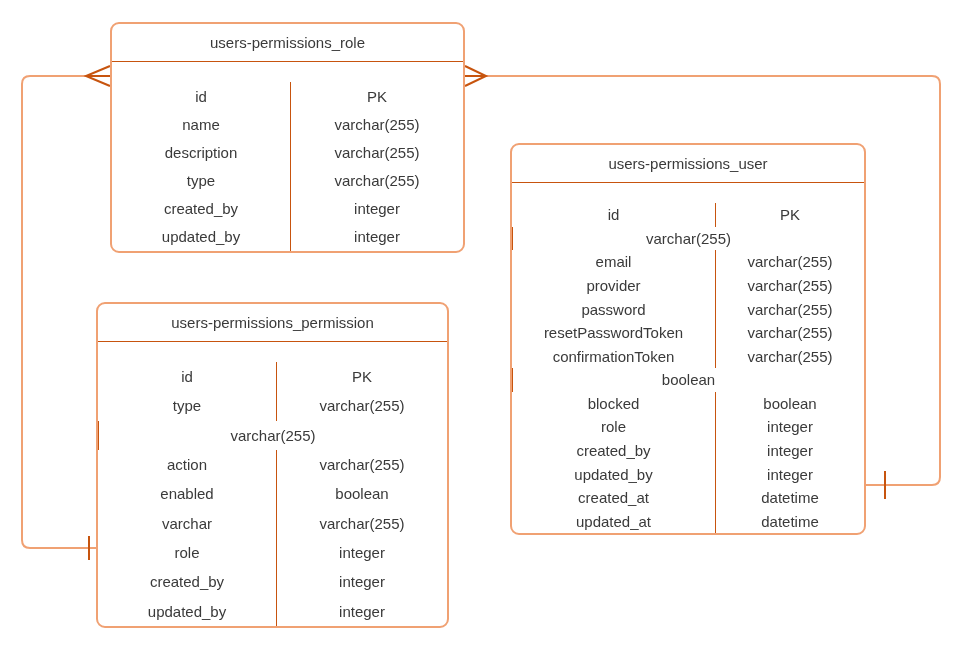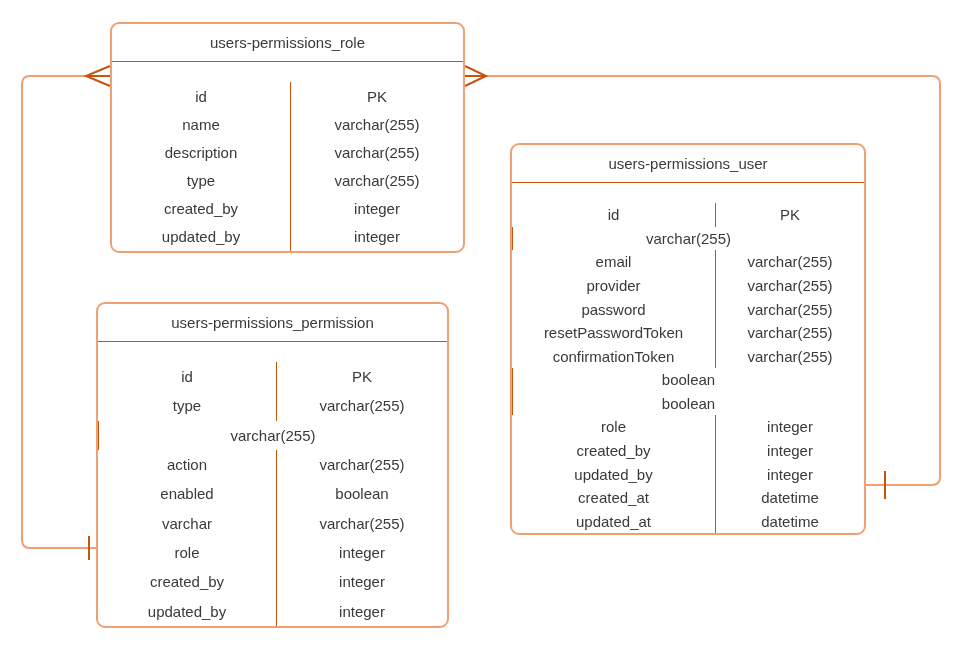--- a/index.html
+++ b/index.html
@@ -162,20 +162,21 @@
           <div class="er-cell type">varchar(255)</div>
         </div>
         <div class="er-row">
           <div class="er-cell field">confirmationToken</div>
           <div class="er-cell type">varchar(255)</div>
         </div>
         <div class="er-row">
           <div class="er-cell type">boolean</div>
         </div>
         <div class="er-row">
+          <div class="er-cell field">blocked</div>
           <div class="er-cell type">boolean</div>
         </div>
         <div class="er-row">
           <div class="er-cell field">role</div>
           <div class="er-cell type">integer</div>
         </div>
         <div class="er-row">
           <div class="er-cell field">created_by</div>
           <div class="er-cell type">integer</div>
         </div>

